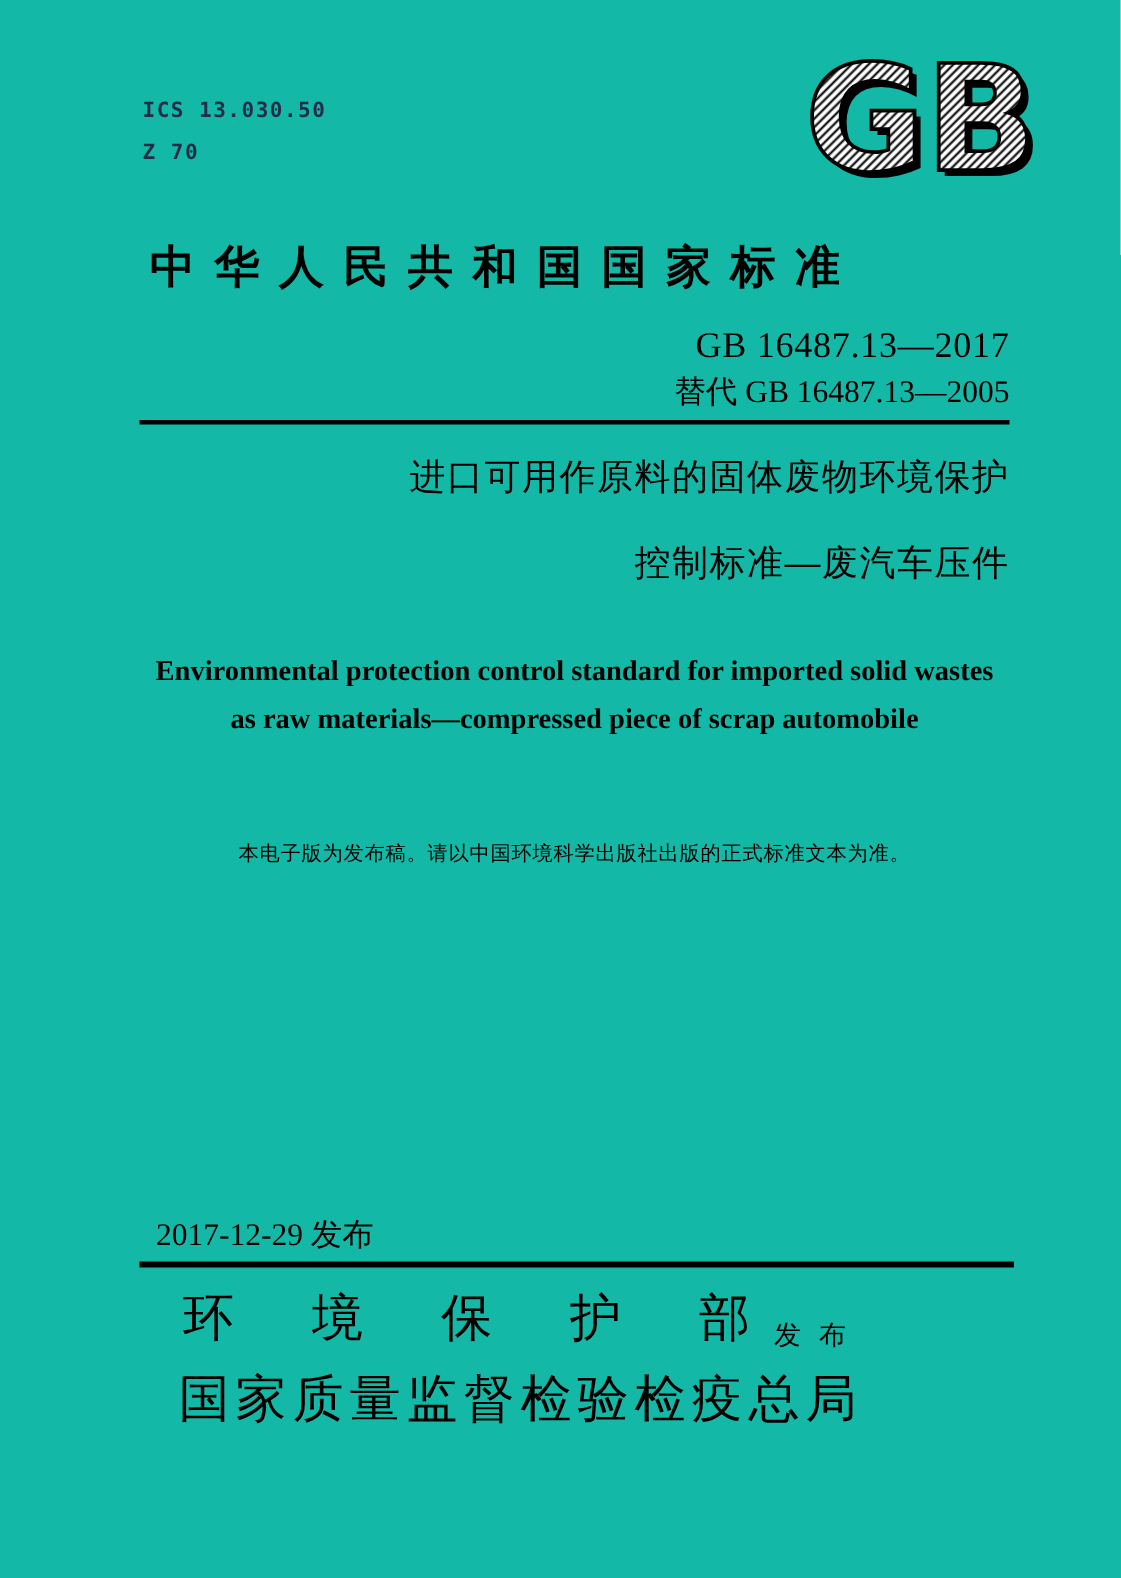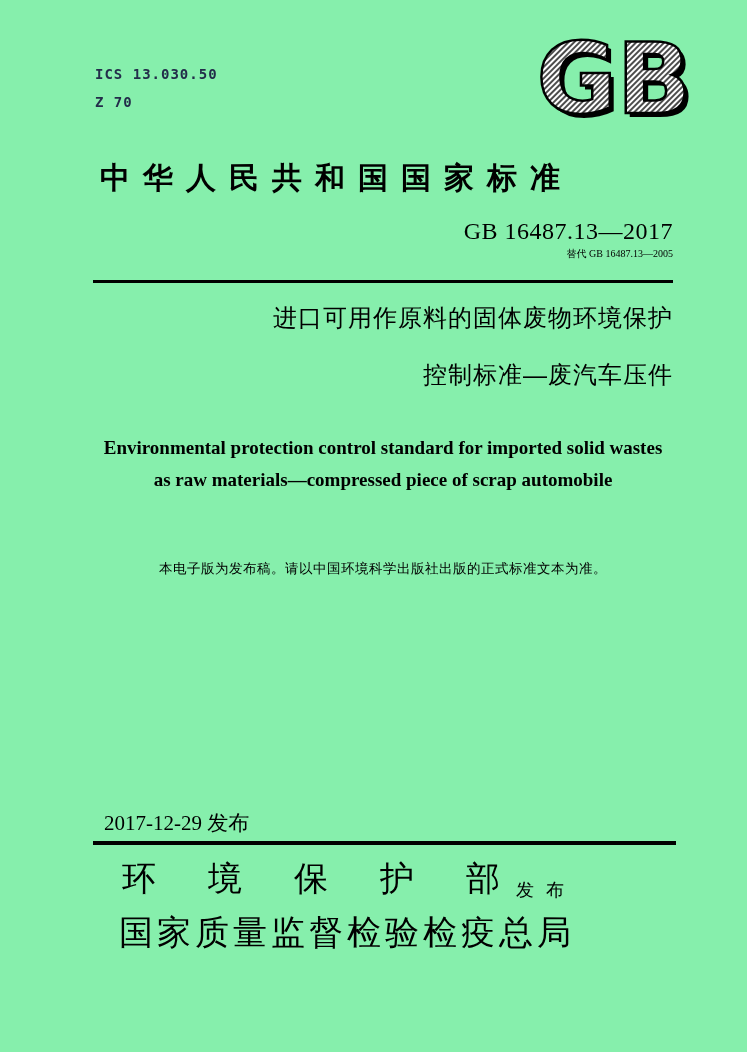--- a/index.html
+++ b/index.html
@@ -1,21 +1,21 @@
 <!DOCTYPE html>
 <html><head>
 <meta charset="utf-8">
 <style>
   html, body { margin: 0; padding: 0; background: #e8e8e8; }
   .page {
     position: relative;
     width: 747px;
     height: 1052px;
     margin: 0 auto;
-    background: #86efac;
+    background: #14b8a6;
     overflow: hidden;
     font-family: "Liberation Sans", "DejaVu Sans", sans-serif;
     color: #111111;
   }
   .abs { position: absolute; }
   .ics-block {
     font-family: "DejaVu Sans Mono", "Liberation Mono", monospace;
     font-size: 14px;
     font-weight: bold;
     color: #232d4a;
@@ -34,21 +34,21 @@
     right: 74px; top: 218px;
     font-family: "Liberation Serif", "DejaVu Serif", serif;
     font-size: 24px;
     letter-spacing: 0.5px;
     white-space: nowrap;
     color: #000;
   }
   .replaces {
     right: 74px; top: 247px;
     font-family: "Liberation Serif", "DejaVu Serif", serif;
-    font-size: 10px;
+    font-size: 21px;
     white-space: nowrap;
     color: #000;
   }
   .rule-top { left: 93px; top: 280px; width: 580px; height: 2.5px; background: #000; }
   .rule-bottom { left: 93px; top: 841px; width: 583px; height: 4px; background: #000; }
   .cn-title {
     left: 93px; width: 580px;
     text-align: right;
     font-size: 24px;
     font-weight: normal;

